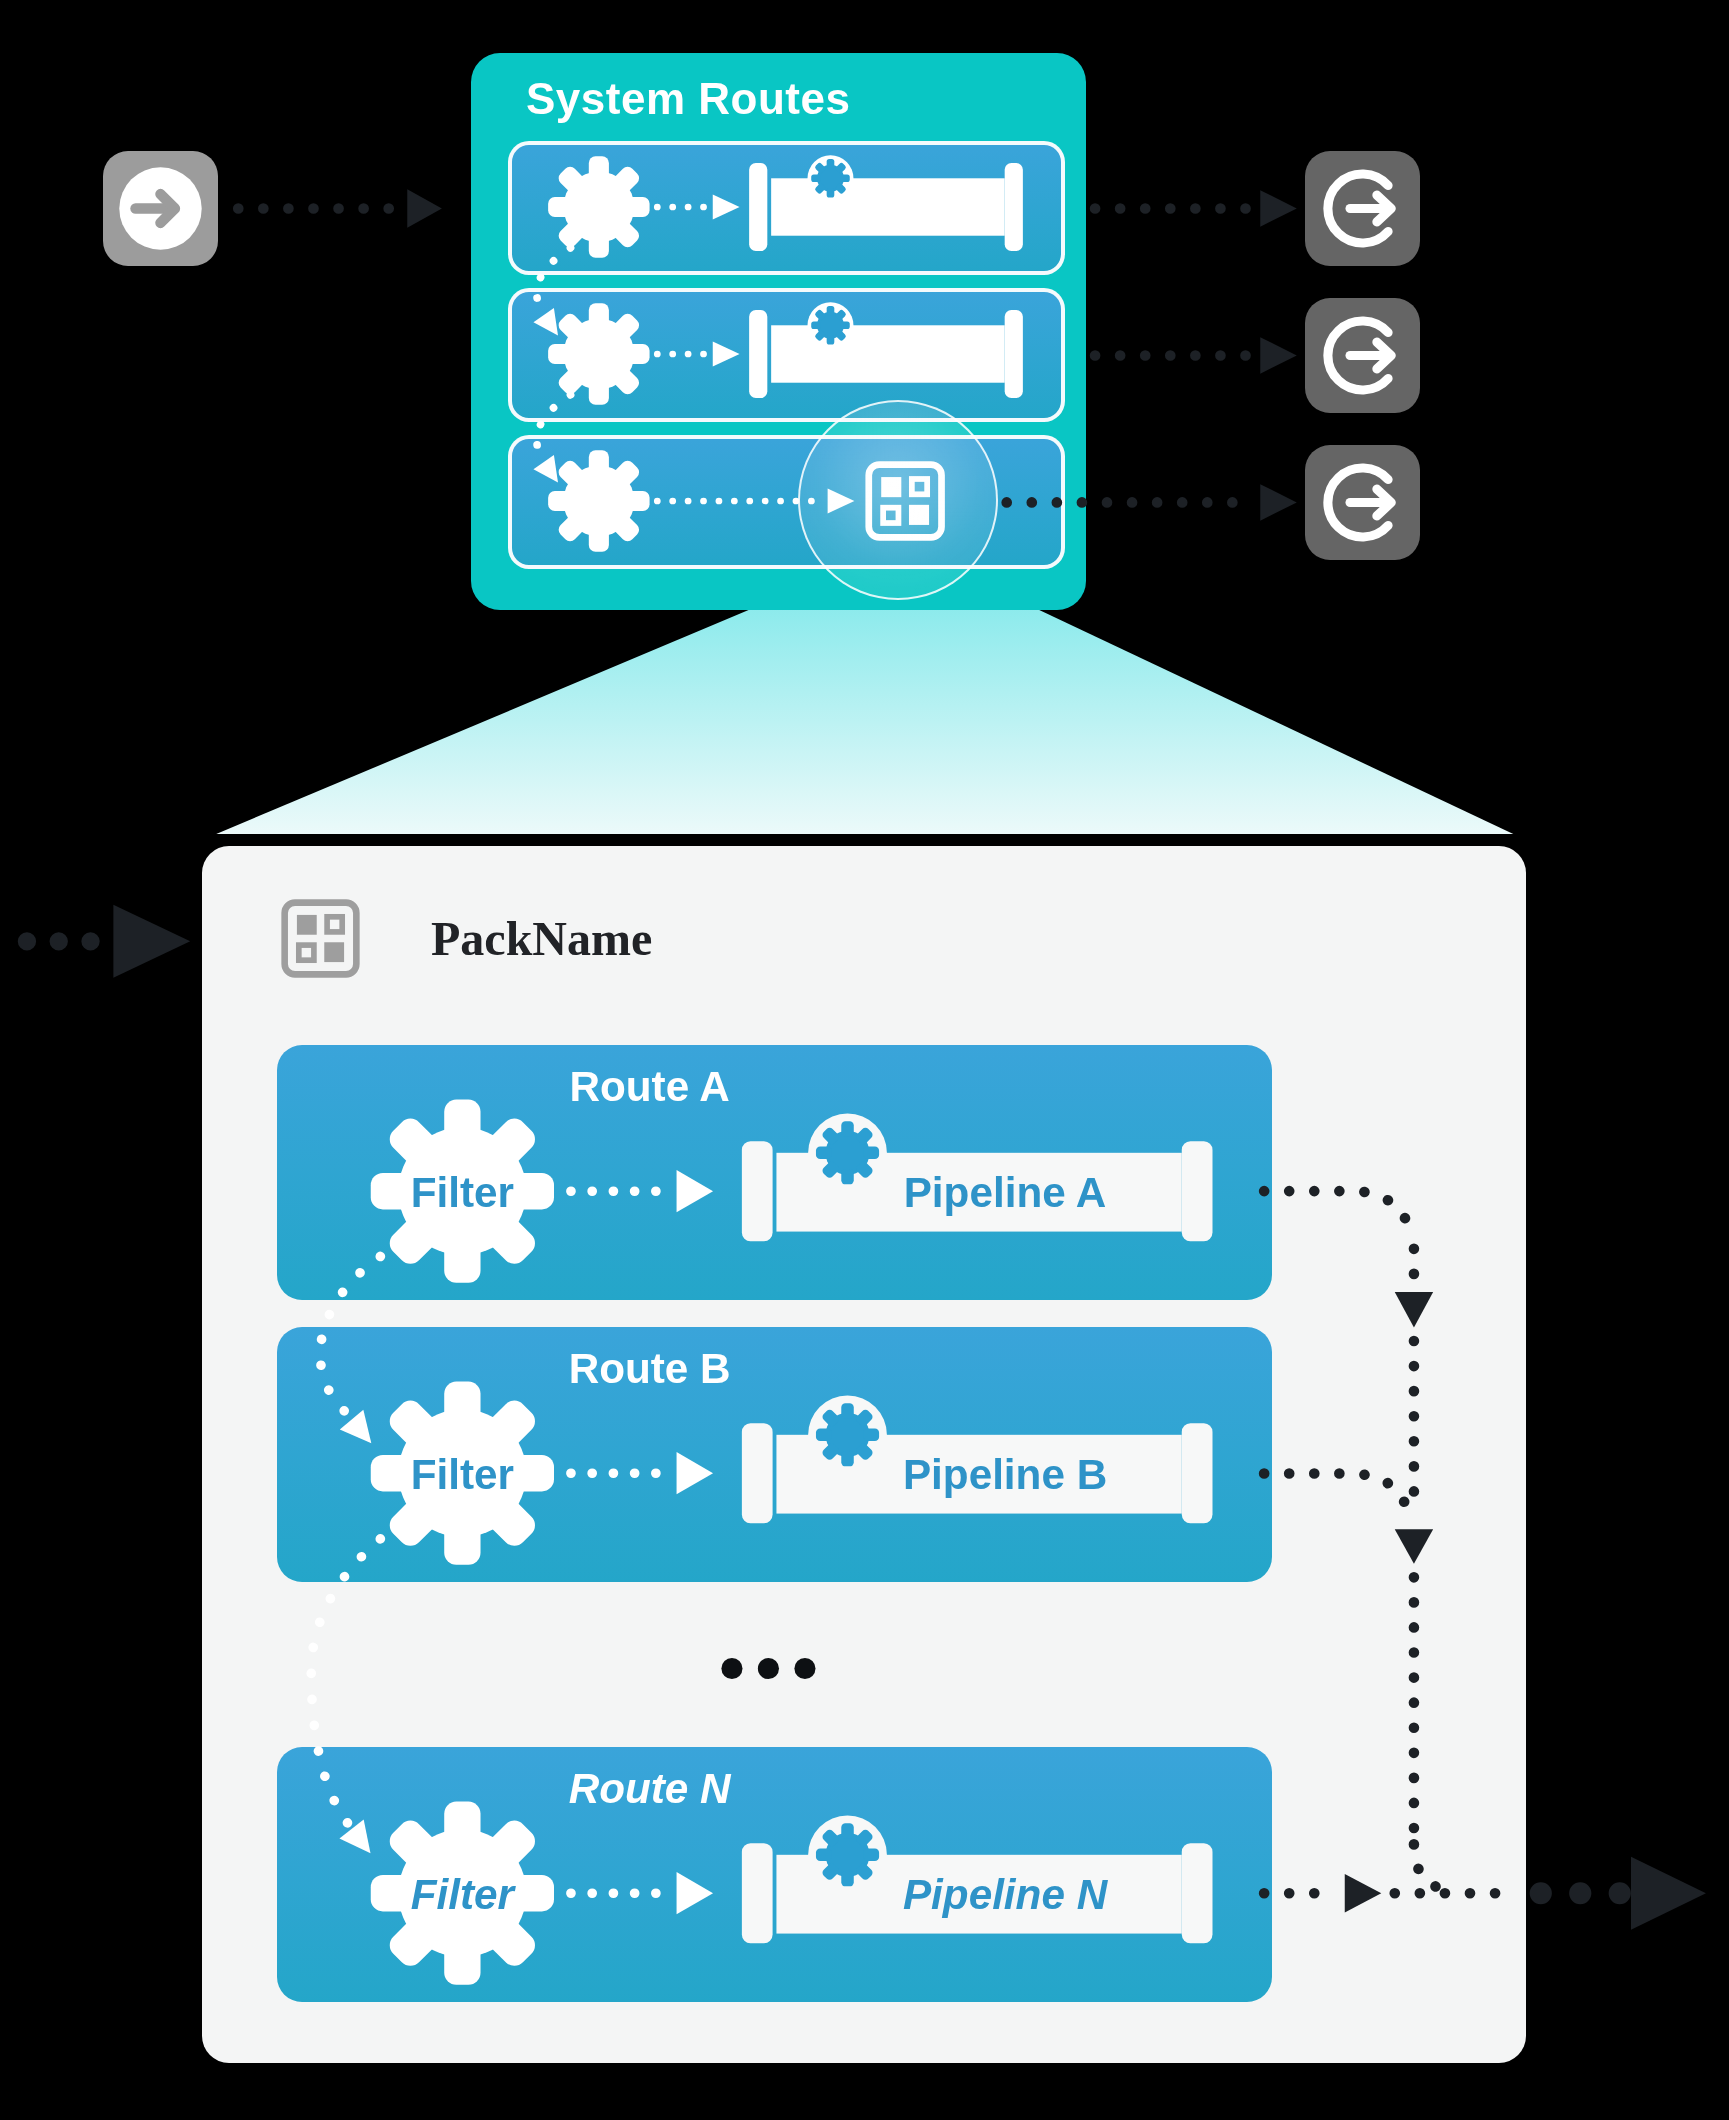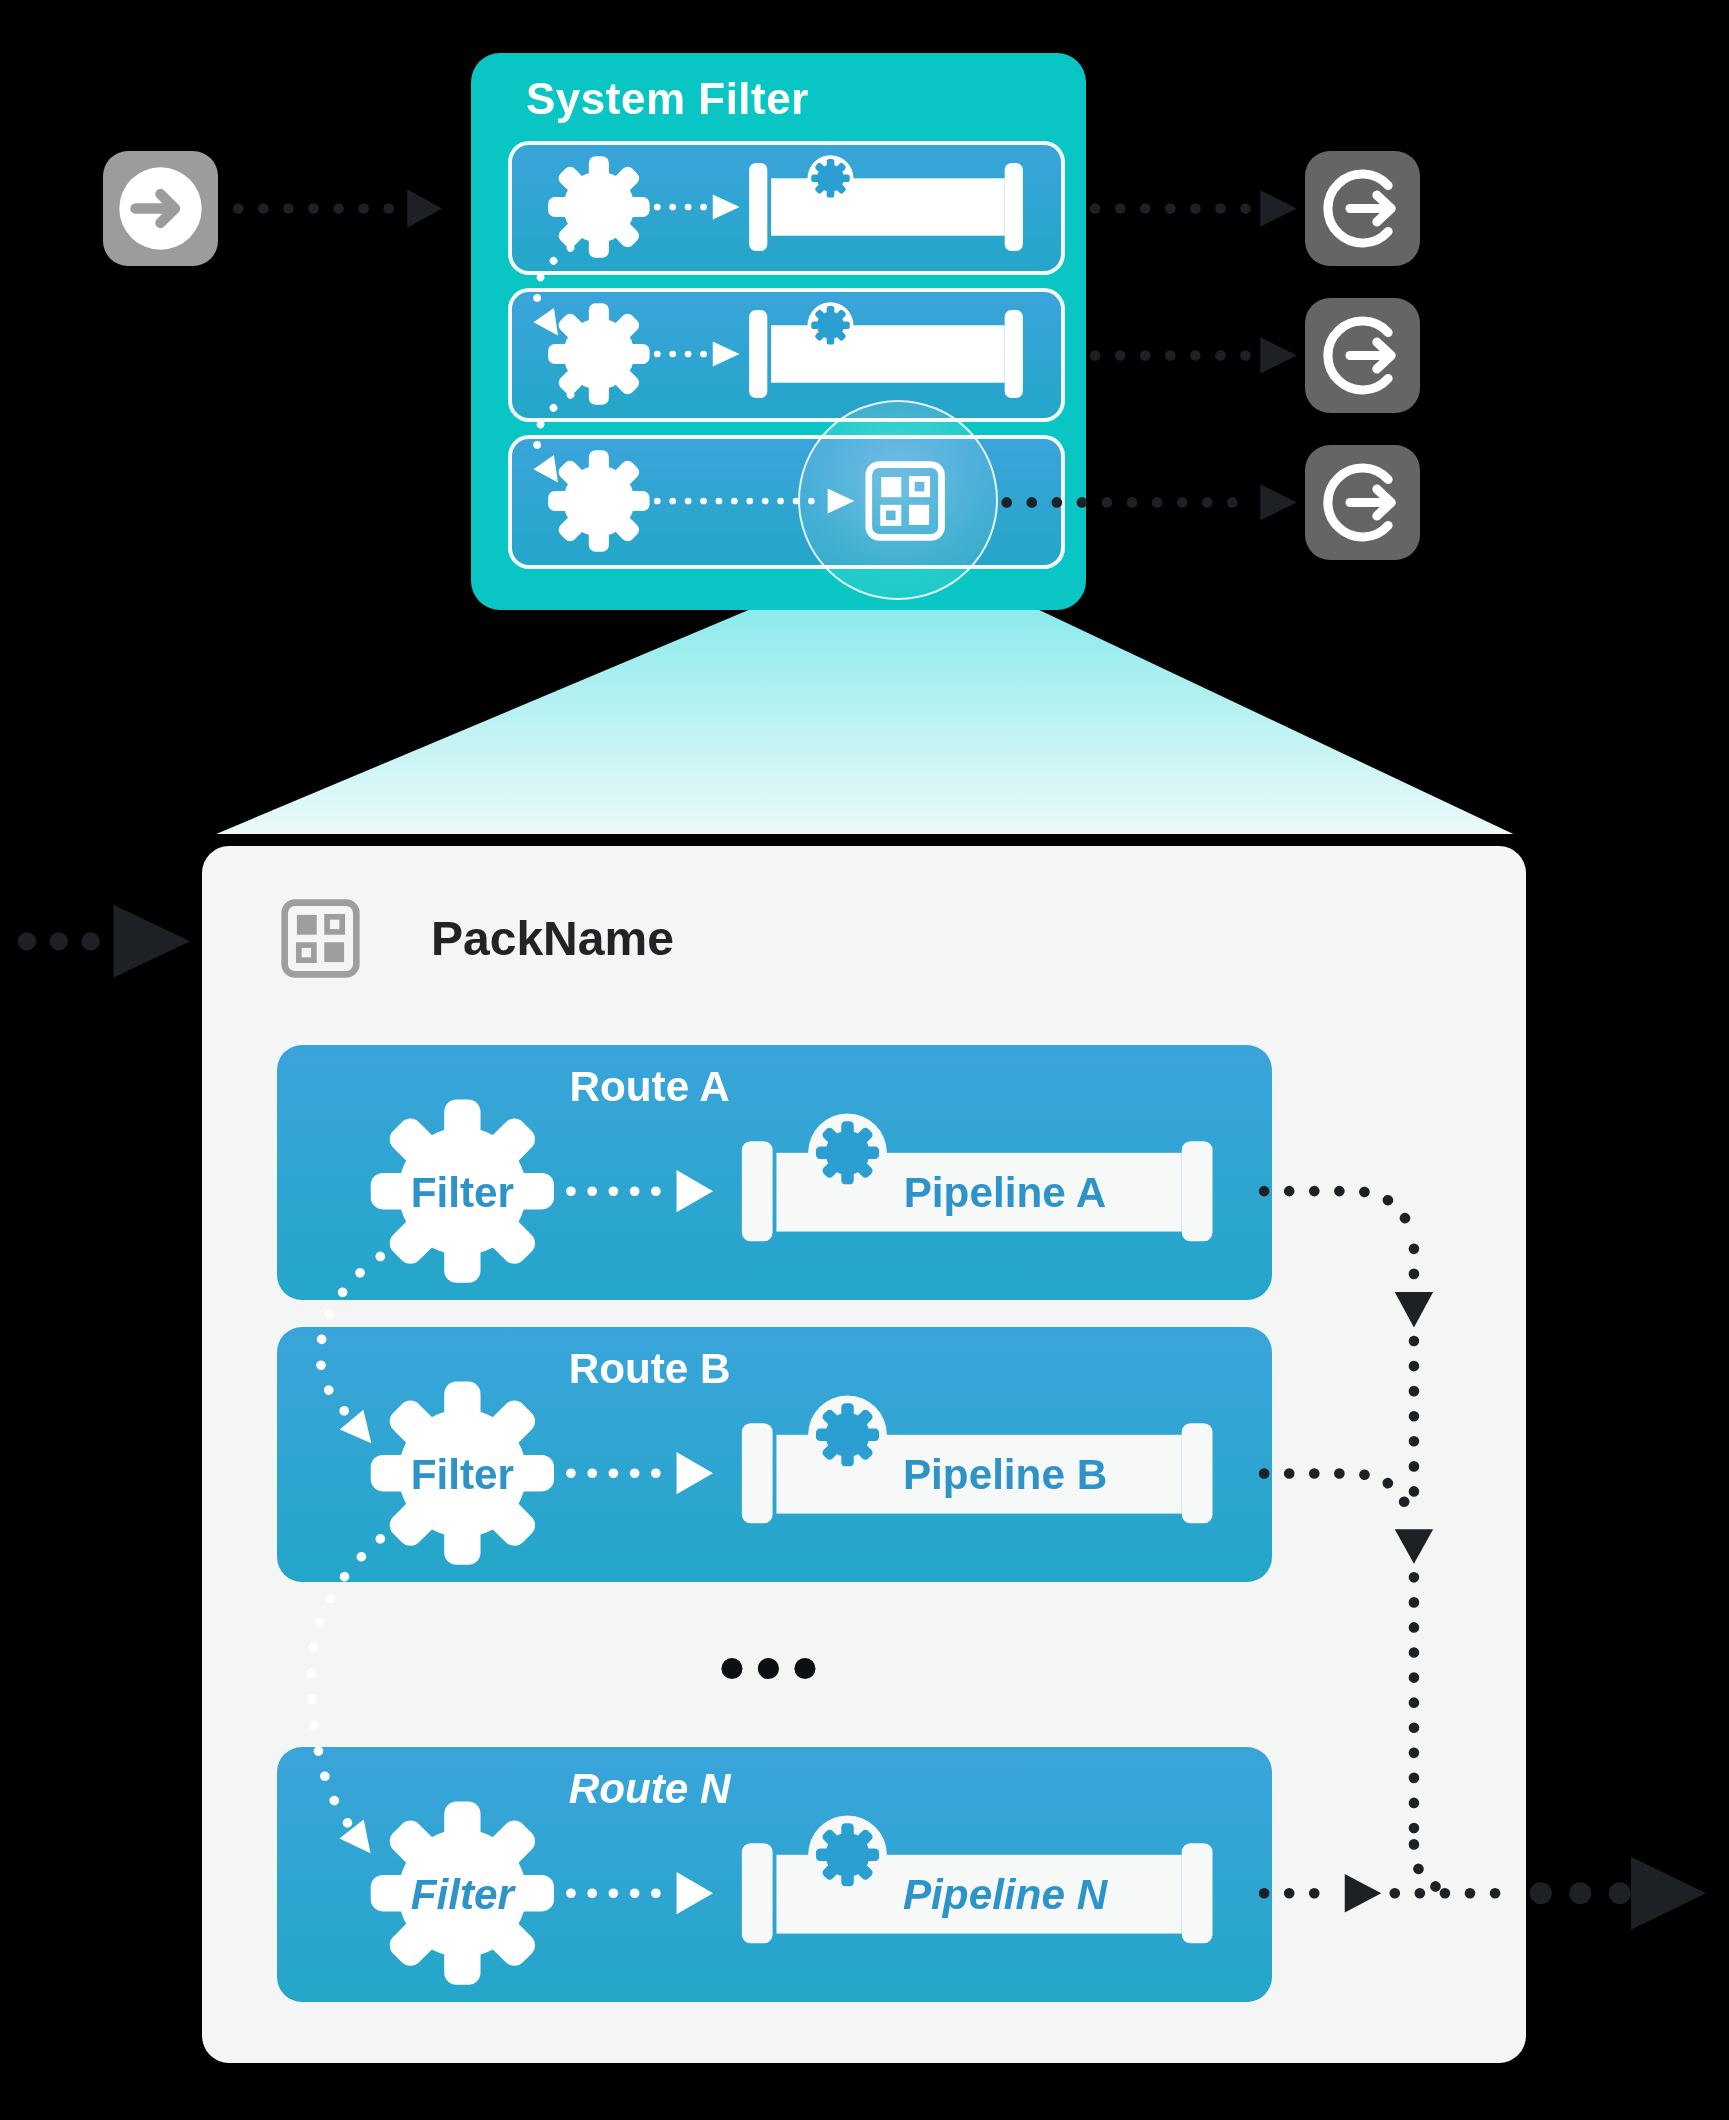--- a/index.html
+++ b/index.html
@@ -45,21 +45,21 @@
   .panel-topbar{left:202px;top:834px;width:1324px;height:12.5px;background:#000;z-index:8;}
 
   
   .panel{
     left:202px;top:846px;width:1324px;height:1217px;border-radius:27px;
     background:var(--panel-bg,#f4f5f5);z-index:10;
   }
   .panel-header{
     position:absolute;left:77px;top:50px;height:85px;display:flex;align-items:center;gap:69px;
   }
-  .pack-title{font-size:48px;font-weight:bold;color:var(--title-dark,#212327);}
+  .pack-title{font-size:48px;font-weight:bold;color:var(--title-dark,#212327);font-family:Liberation Serif, serif;}
 
   .route-card{
     position:absolute;left:75px;width:972px;height:255px;border-radius:25px;
     background:linear-gradient(180deg,var(--route-blue-top,#38a3d9) 0%,var(--route-blue-bottom,#24a6c9) 100%);
     padding-left:23px;
   }
   .route-card svg{position:absolute;left:0;top:0;}
   .route-title{font-size:44px;font-weight:bold;fill:#fff;}
   .blue-label{font-size:44px;font-weight:bold;fill:var(--accent-blue-text,#2e93c8);}
 
@@ -131,21 +131,21 @@
         <use href="#logout-shape"></use>
       </svg>
   </div>
   <div class="abs io-icon output-icon" style="left:1305px;top:445px;">
     <svg width="115" height="115" viewBox="-60 -60 120 120">
         <use href="#logout-shape"></use>
       </svg>
   </div>
 
   <div class="abs teal-box">
-    <div class="teal-title">System Filter</div>
+    <div class="teal-title">System Routes</div>
 
     <div class="sys-row" style="top:88px;">
       <svg width="557" height="134" viewBox="0 0 580 140">
         <use href="#gear-shape" fill="#fff" transform="translate(95,70) scale(0.5)"></use>
         <line x1="156" y1="70" x2="208" y2="70" class="rowDots"></line>
         <polygon points="214,57 214,83 242,70" fill="#fff"></polygon>
         <g>
           <rect x="252" y="24" width="19" height="92" rx="7" fill="#fff"></rect>
           <rect x="275" y="40" width="244" height="60" fill="#fff"></rect>
           <rect x="519" y="24" width="19" height="92" rx="7" fill="#fff"></rect>

